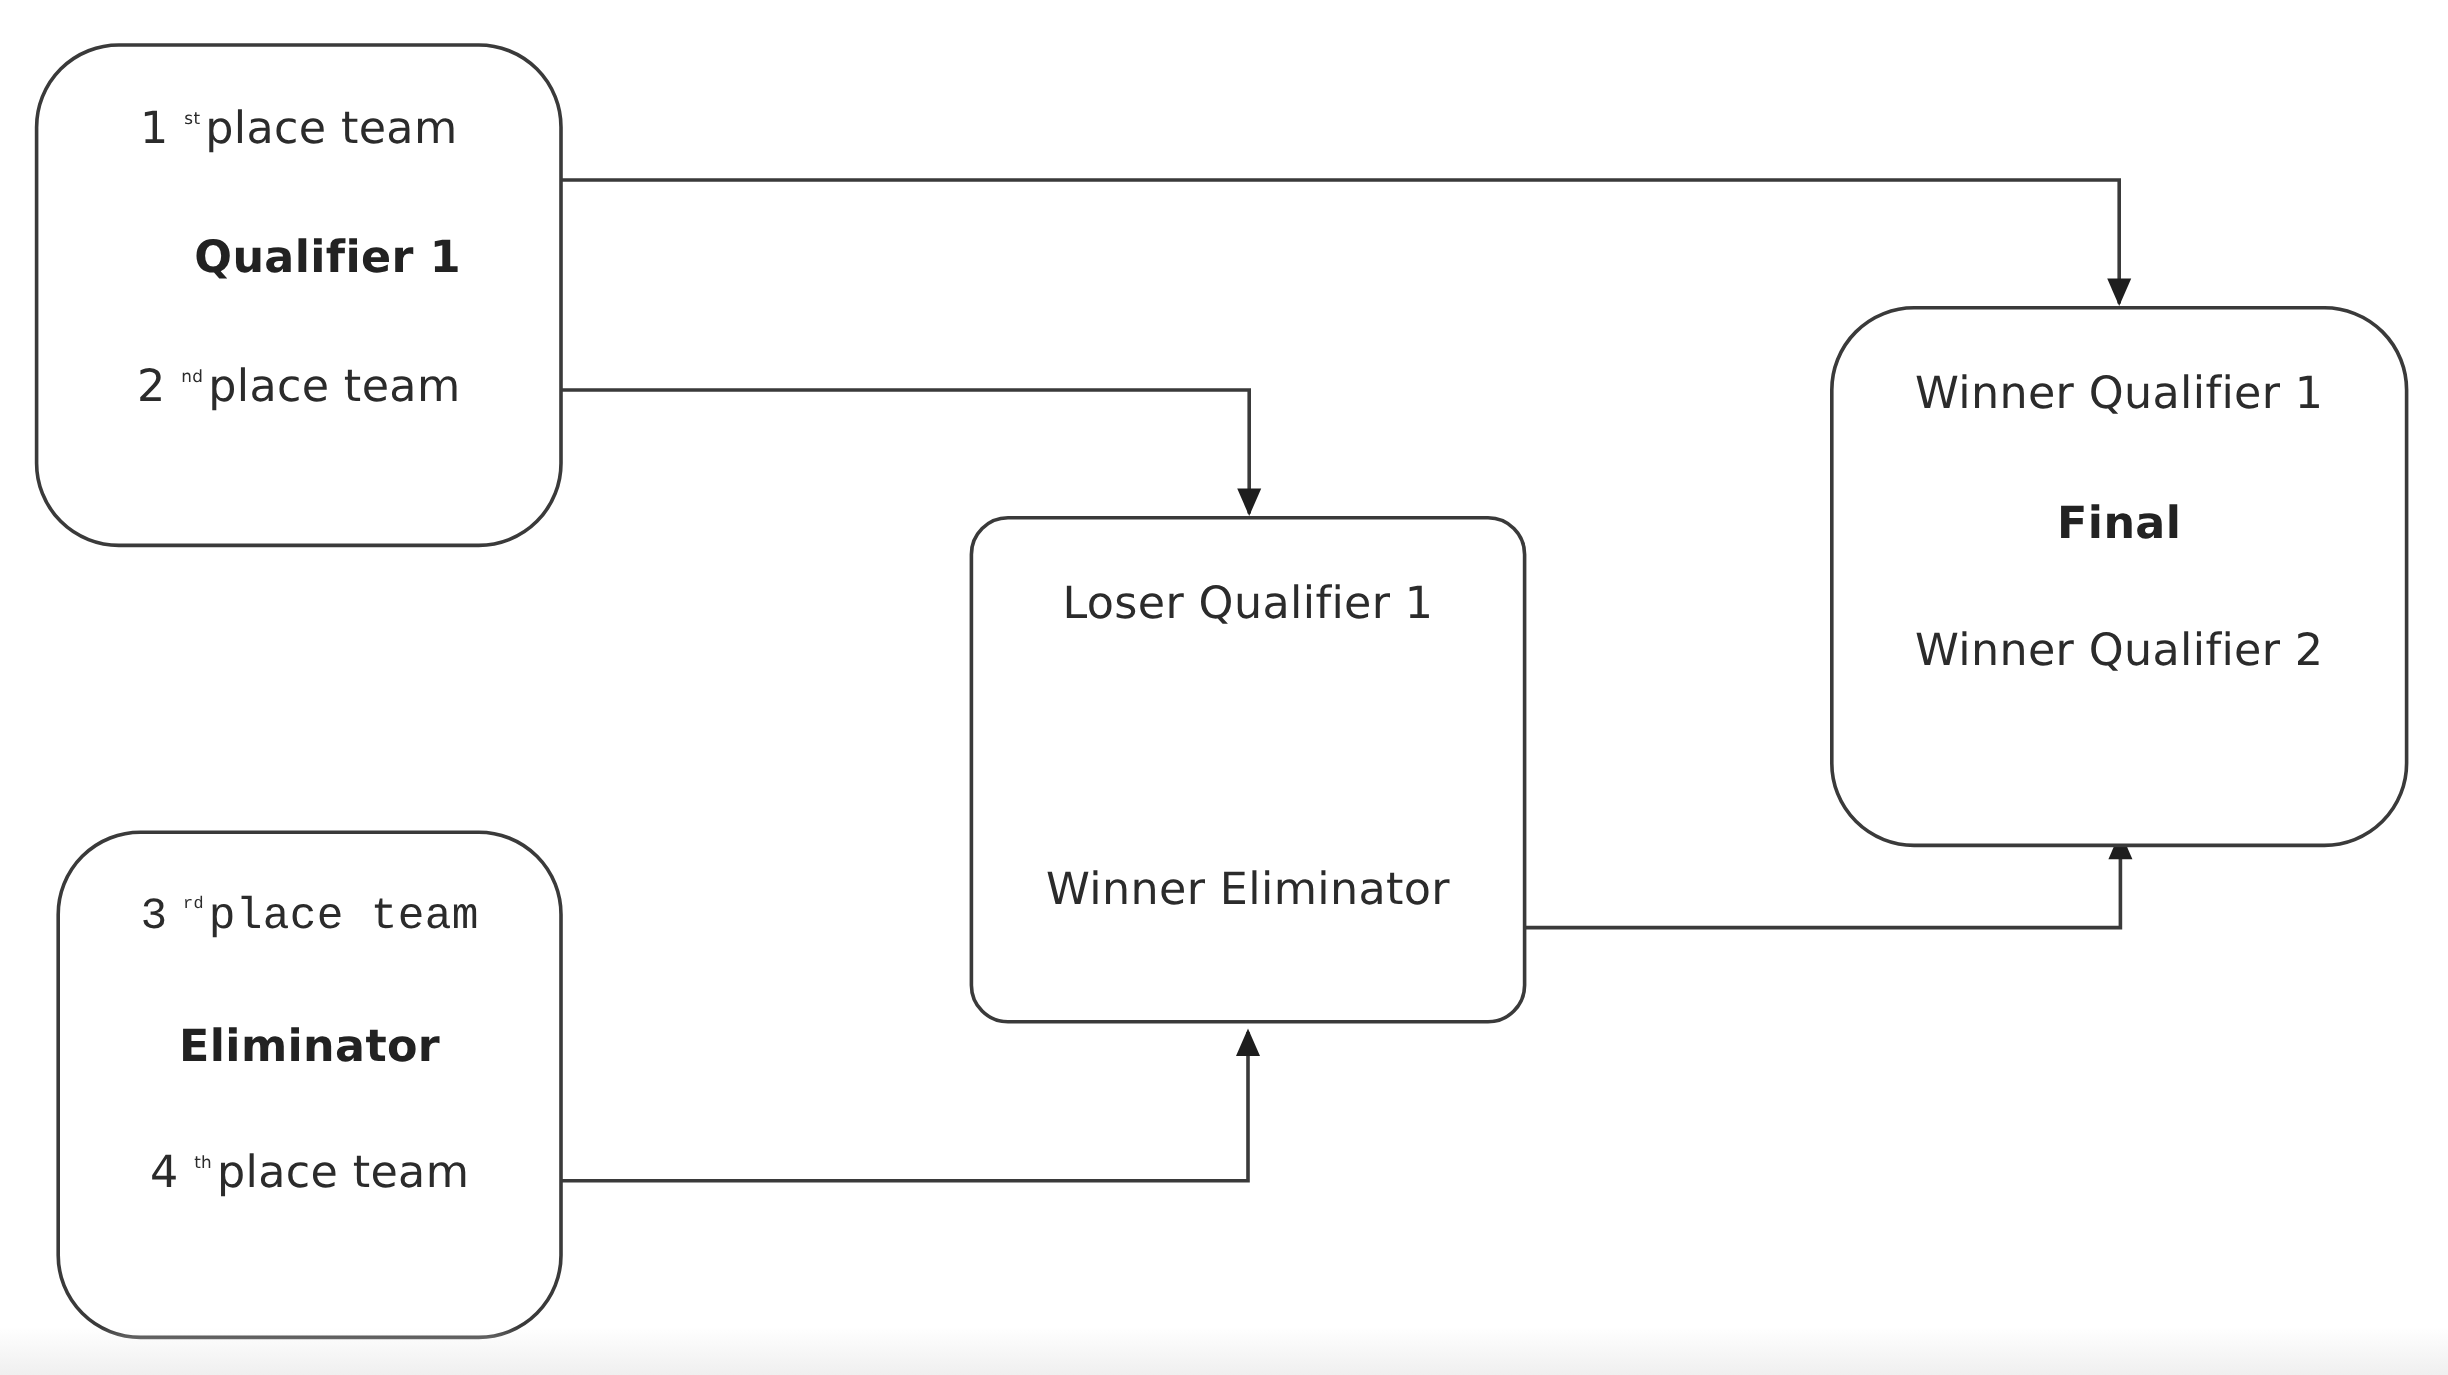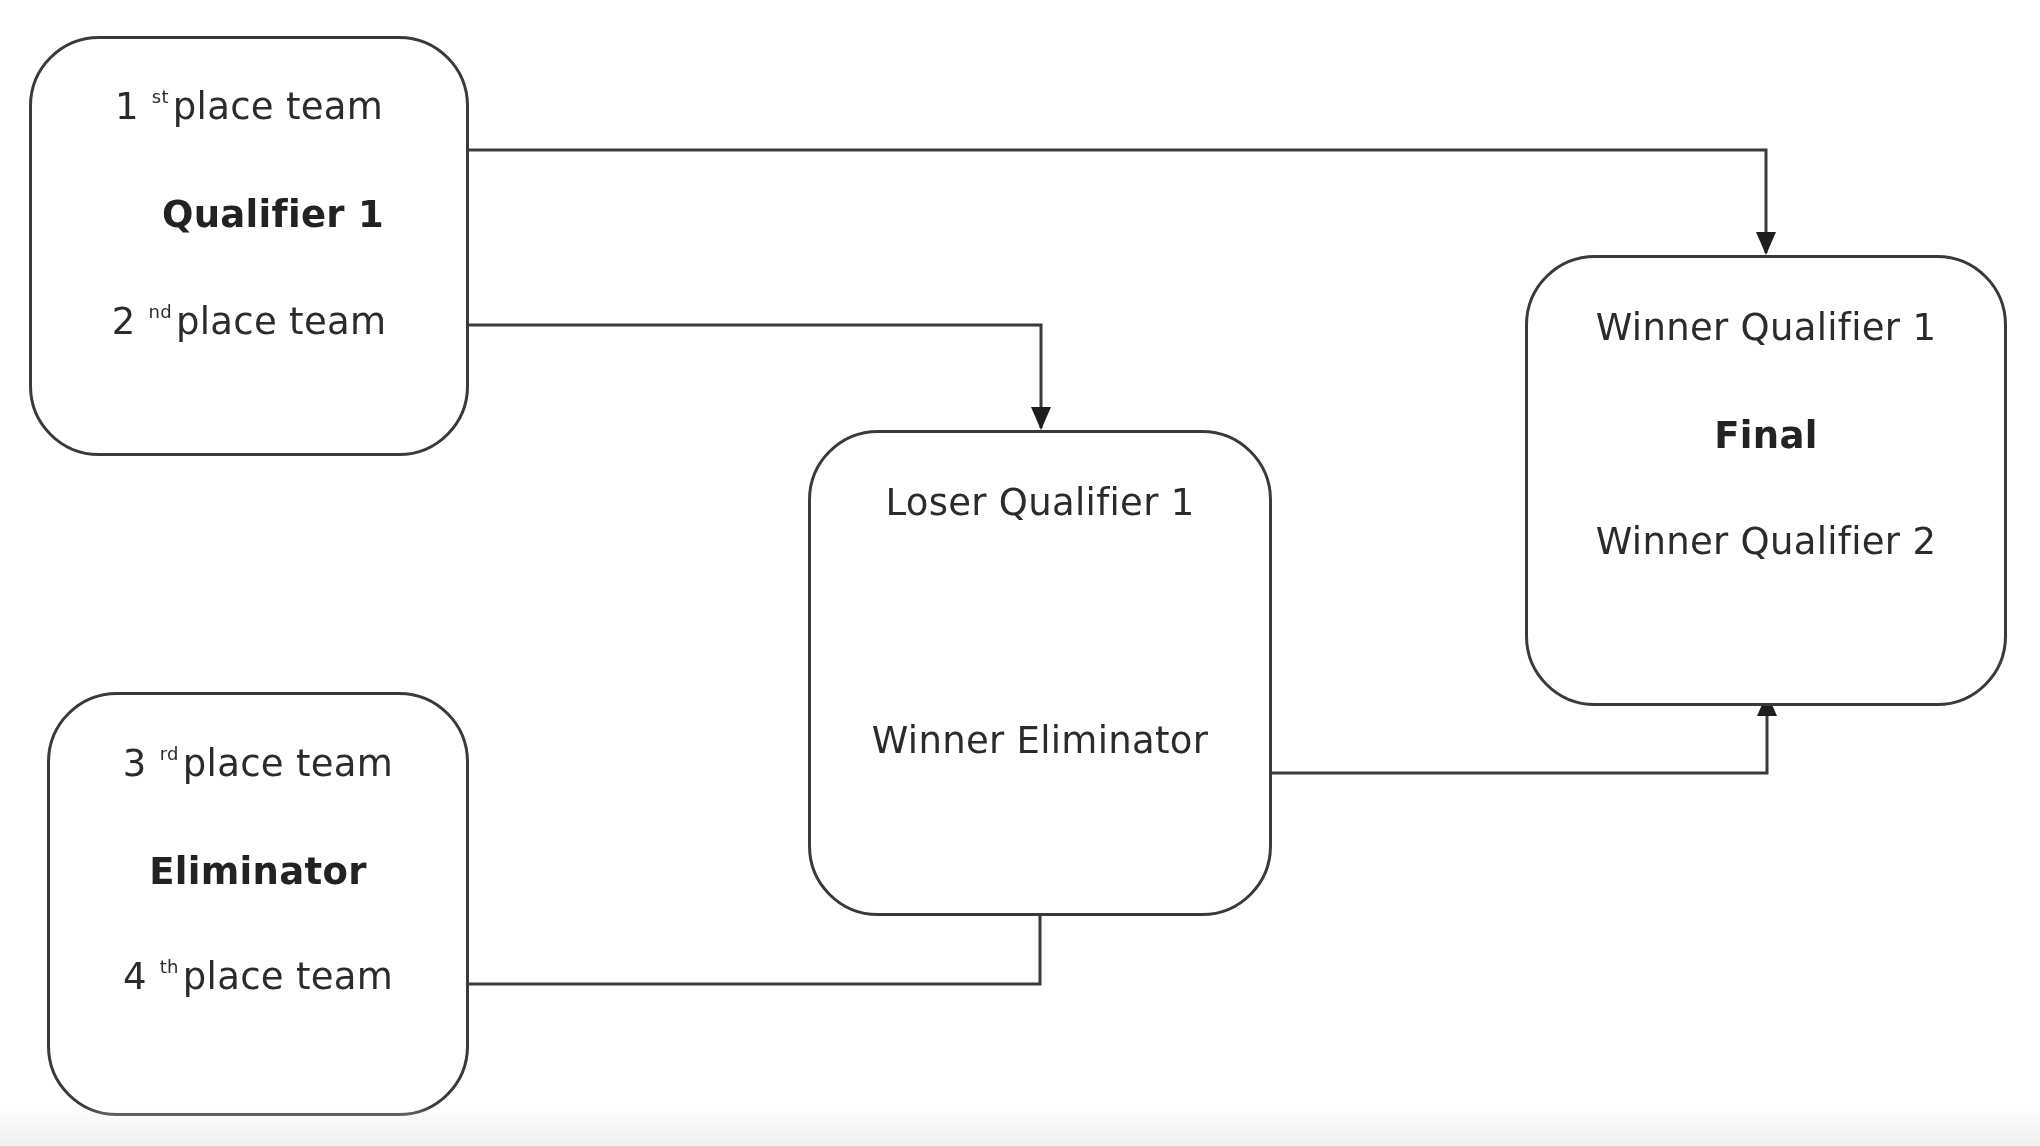--- a/index.html
+++ b/index.html
@@ -17,21 +17,21 @@
   .node {
     position: absolute; box-sizing: border-box;
     border: 3px solid #3a3a3a; border-radius: 70px; background: #fff;
   }
   .line {
     position: absolute; left: 0; right: 0; text-align: center;
     font-size: 37px; line-height: 44px; white-space: nowrap;
     letter-spacing: 0.3px;
   }
   .line.title { font-weight: bold; color: #222; }
-  .line sup { font-size: 18px; vertical-align: 16px; line-height: 0; margin-left: 13px; margin-right: 4px; }
+  .line sup { font-size: 14px; vertical-align: 16px; line-height: 0; margin-left: 13px; margin-right: 4px; }
 </style>
 </head>
 <body>
 
 <svg class="wires" width="2040" height="1146" viewBox="0 0 2040 1146">
   <defs>
     <marker id="arrow" viewBox="0 0 20 22" refX="10" refY="22" markerWidth="20" markerHeight="22" markerUnits="userSpaceOnUse" orient="auto-start-reverse">
       <path d="M0,0 L20,0 L10,22 Z" fill="#1e1e1e"></path>
     </marker>
   </defs>
@@ -53,30 +53,30 @@
   <div class="line" style="top:46px;">
     <span>1</span><sup>st</sup><span>place team</span>
   </div>
   <div class="line title" style="top:154px;margin-left:48px;">Qualifier 1</div>
   <div class="line" style="top:261px;">
     <span>2</span><sup>nd</sup><span>place team</span>
   </div>
 </div>
 
 <div class="node" style="left:47px; top:692px; width:422px; height:424px;">
-  <div class="line" style="top:47px;">
+  <div class="line" style="top:47px;font-family:Liberation Mono, monospace;">
     <span>3</span><sup>rd</sup><span>place team</span>
   </div>
   <div class="line title" style="top:155px;text-align:center;">Eliminator</div>
   <div class="line" style="top:260px;">
     <span>4</span><sup>th</sup><span>place team</span>
   </div>
 </div>
 
-<div class="node" style="left:808px; top:430px; width:464px; height:486px;">
+<div class="node" style="left:808px; top:430px; width:464px; height:423px;border-radius:32px;">
   <div class="line" style="top:48px;">Loser Qualifier 1</div>
   <div class="line" style="top:265px;margin-top:21px;">Winner Eliminator</div>
 </div>
 
 <div class="node" style="left:1525px; top:255px; width:482px; height:451px;">
   <div class="line" style="top:48px;">Winner Qualifier 1</div>
   <div class="line title" style="top:156px;">Final</div>
   <div class="line" style="top:262px;">Winner Qualifier 2</div>
 </div>
 

